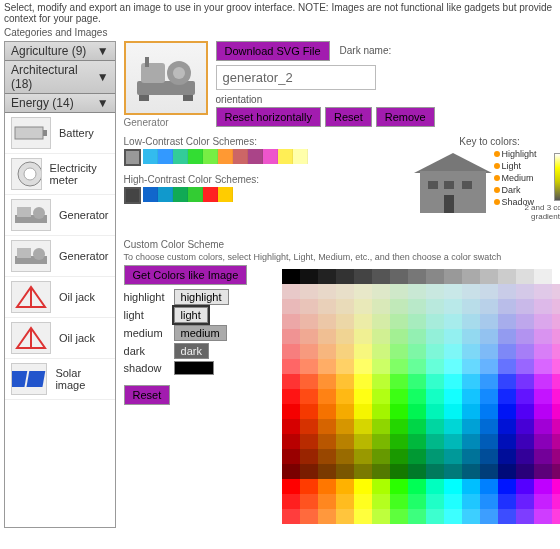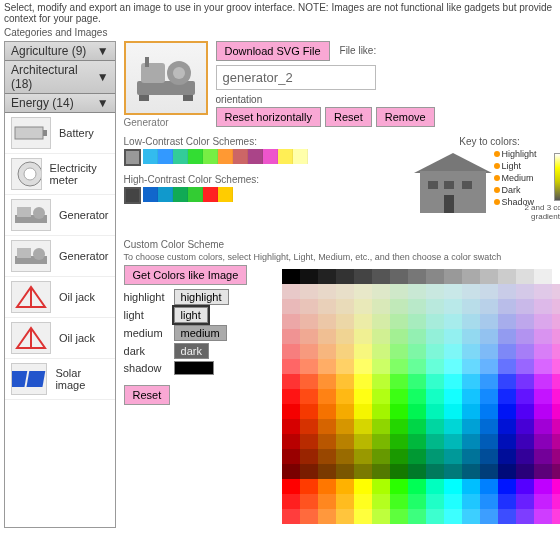--- a/index.html
+++ b/index.html
@@ -9,21 +9,21 @@
   .main { display: flex; }
   .left { width: 162px; border: 1px solid #999; margin: 2px 2px 0 4px; display: flex; flex-direction: column; }
   .right { flex: 1; padding: 2px 4px 4px 6px; }
   .cat-head { display: flex; justify-content: space-between; align-items: center; background: linear-gradient(#dcdcdc,#c8c8c8); border-bottom: 1px solid #888; padding: 2px 6px; font-size: 12px; cursor: pointer; }
   .cat-head .tri { font-size: 12px; }
   .item { display: flex; align-items: center; padding: 4px 6px; border-bottom: 1px solid #eee; cursor: pointer; }
   .thumb { width: 40px; height: 32px; background: #f0f0f0; border: 1px solid #ccc; display: flex; align-items: center; justify-content: center; margin-right: 8px; font-size: 8px; color: #888; overflow: hidden; }
   .item-label { font-size: 11px; }
   .preview-row { display: flex; align-items: flex-start; gap: 8px; margin-bottom: 4px; }
   .preview-box { width: 84px; height: 74px; border: 2px solid #e6a23c; background: linear-gradient(#f5f5f5,#e8e8e8); display:flex; align-items:center; justify-content:center; }
-  .btn { background: #f9a8d4; border: 1px solid #999; padding: 3px 8px; font-size: 11px; cursor: pointer; }
+  .btn { background: #a21caf; border: 1px solid #999; padding: 3px 8px; font-size: 11px; cursor: pointer; }
   .fn-col { display: flex; flex-direction: column; gap: 4px; }
   .fn-col input[type=text] { width: 160px; padding: 4px 6px; border: 1px solid #bbb; font-size: 13px; color: #666; }
   .label-sm { font-size: 10px; color: #555; margin-bottom: 2px; }
   .orient-row { display: flex; gap: 4px; margin-top: 2px; }
   .caption { font-size: 10px; color: #777; margin-top: 2px; }
   .scheme-label { font-size: 10px; color: #666; margin-top: 8px; margin-bottom: 2px; }
   .swatch-row { display: flex; }
   .swatch { width: 15px; height: 15px; border-right: 1px solid rgba(0,0,0,0.05); cursor: pointer; }
   .swatch.first { border: 2px solid #555; width: 17px; height: 17px; margin-right: 2px; }
   .key-area { float: right; width: 160px; }
@@ -152,21 +152,21 @@
             <circle cx="48" cy="20" r="12" fill="#999"></circle>
             <circle cx="48" cy="20" r="6" fill="#bbb"></circle>
             <rect x="14" y="4" width="4" height="10" fill="#777"></rect>
           </svg>
         </div>
         <div class="caption">Generator</div>
       </div>
       <div class="fn-col">
         <div style="display:flex; align-items:center; gap:10px;">
           <button class="btn">Download SVG File</button>
-          <span class="label-sm">File like:</span>
+          <span class="label-sm">Dark name:</span>
         </div>
         <input type="text" value="generator_2" style="">
         <div>
           <div class="label-sm">orientation</div>
           <div class="orient-row">
             <button class="btn">Reset horizontally</button>
             <button class="btn">Reset</button>
             <button class="btn">Remove</button>
           </div>
         </div>

